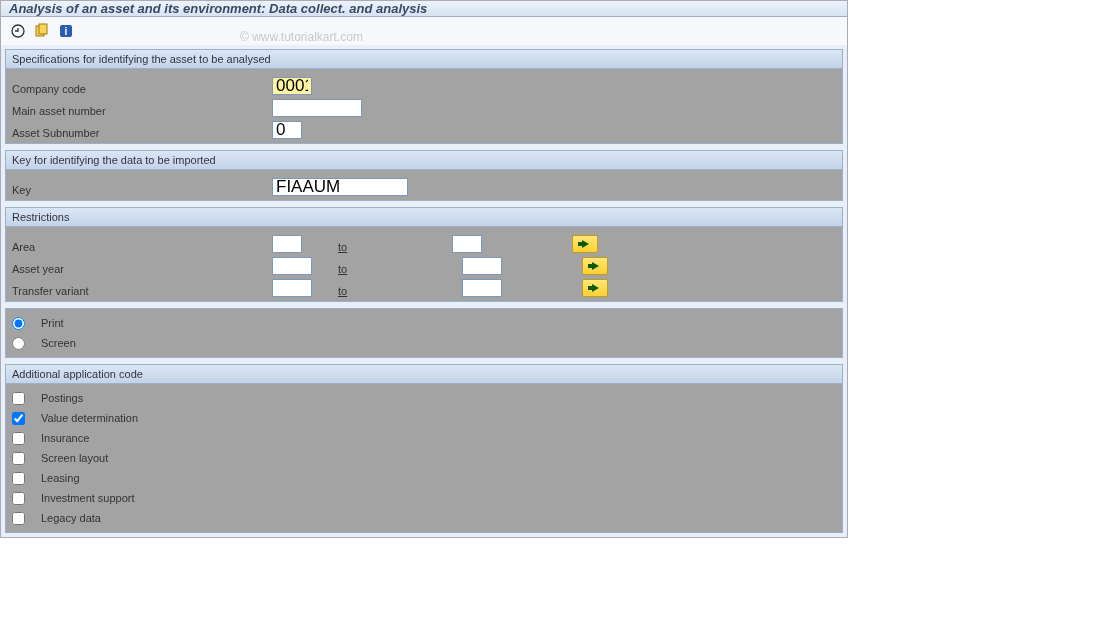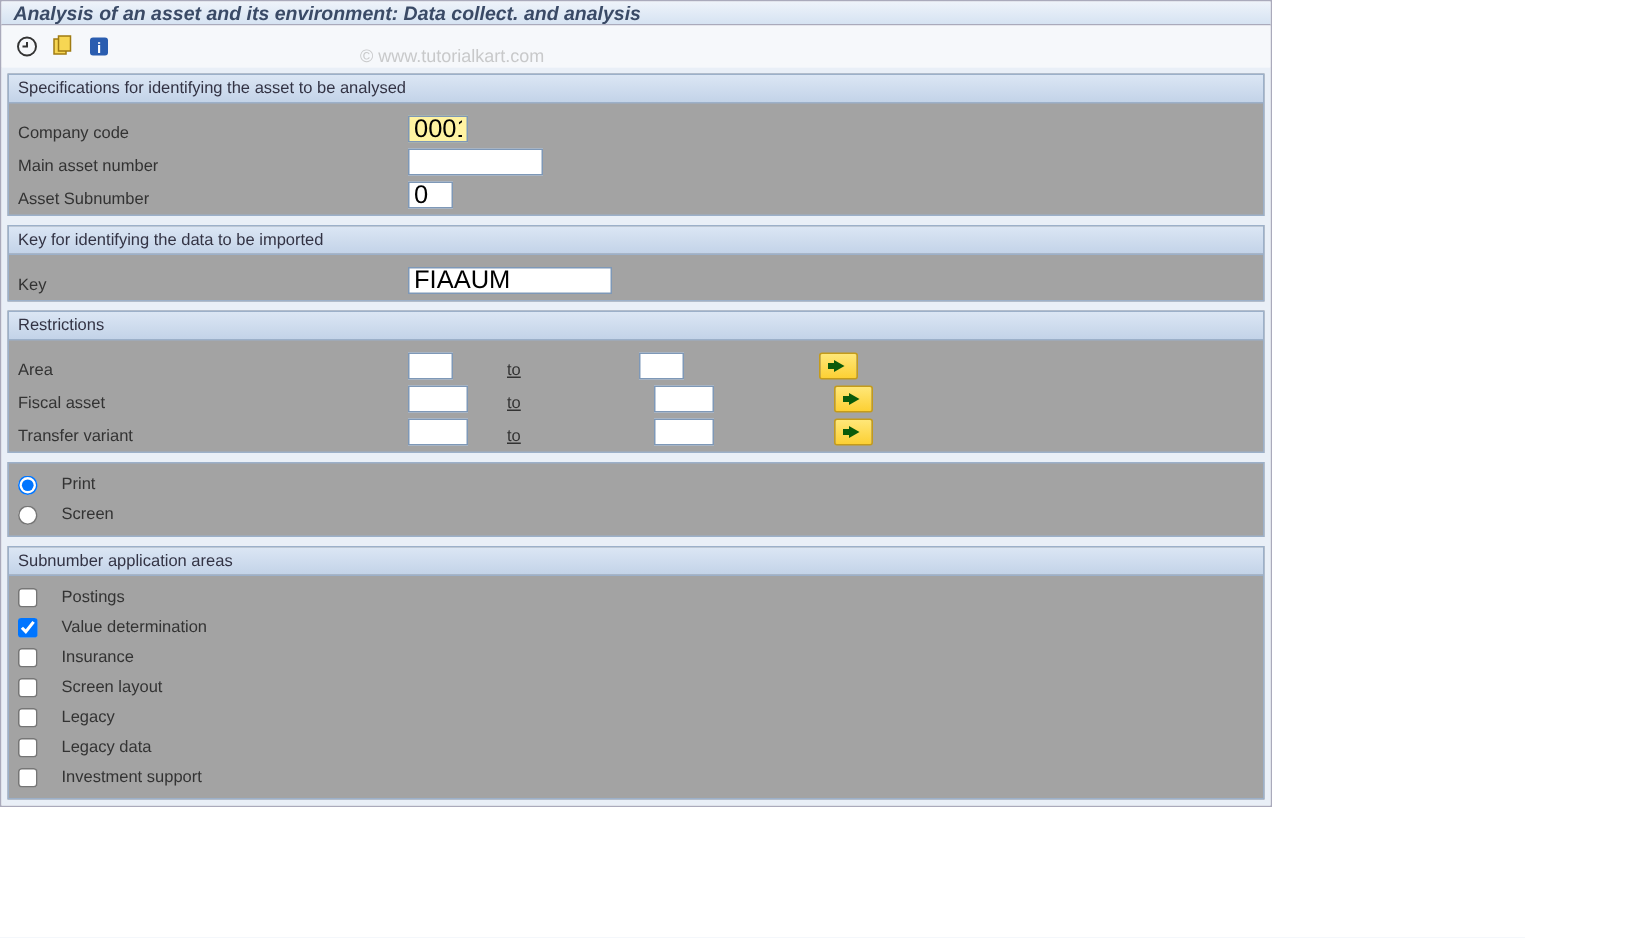--- a/index.html
+++ b/index.html
@@ -49,21 +49,21 @@
   .input {
     background: #fff; border: 1px solid #7e98b7;
     height: 18px; padding: 1px 3px;
     font-family: inherit; font-size: 17px;
   }
   .input.hl { background: #fff3a2; }
   .w30  { width: 30px; }
   .w40  { width: 40px; }
   .w90  { width: 90px; }
   .w150 { width: 136px; }
-  .to { width: 124px; text-align: left; padding-left: 36px; text-decoration: underline; }
+  .to { width: 150px; text-align: left; padding-left: 36px; text-decoration: underline; }
   .to-input-wrap { width: 120px; }
   .arrow-btn {
     width: 26px; height: 18px;
     background: linear-gradient(#ffe778,#fcd034);
     border: 1px solid #c49b1b;
     border-radius: 2px;
     display: inline-flex; align-items: center; justify-content: center;
     cursor: pointer;
   }
   .arrow-shape {
@@ -152,21 +152,21 @@
         <div class="row">
           <div class="label-narrow">Area</div>
           <input class="input w30" style="">
           <div class="to">to</div>
           <div class="to-input-wrap"><input class="input w30" style=""></div>
           <span class="arrow-btn">
                 <span class="arrow-shape"></span>
               </span>
         </div>
         <div class="row">
-          <div class="label-narrow">Fiscal asset</div>
+          <div class="label-narrow">Asset year</div>
           <input class="input w40" style="">
           <div class="to" style="padding-left:26px">to</div>
           <div class="to-input-wrap"><input class="input w40" style=""></div>
           <span class="arrow-btn">
                 <span class="arrow-shape"></span>
               </span>
         </div>
         <div class="row">
           <div class="label-narrow">Transfer variant</div>
           <input class="input w40" style="">
@@ -186,49 +186,49 @@
           <span>Print</span>
         </div>
         <div class="radio-row">
           <input type="radio" name="out" style="">
           <span>Screen</span>
         </div>
       </div>
     </div>
 
     <div class="group" style="margin-bottom:0">
-      <div class="group-head">Subnumber application areas</div>
+      <div class="group-head">Additional application code</div>
       <div class="group-body">
         <div class="check-row">
               <input type="checkbox" style="">
               <span>Postings</span>
             </div>
         <div class="check-row">
               <input type="checkbox" checked="" style="">
               <span>Value determination</span>
             </div>
         <div class="check-row">
               <input type="checkbox" style="">
               <span>Insurance</span>
             </div>
         <div class="check-row">
               <input type="checkbox" style="">
               <span>Screen layout</span>
             </div>
         <div class="check-row">
               <input type="checkbox" style="">
-              <span>Legacy</span>
+              <span>Leasing</span>
+            </div>
+        <div class="check-row">
+              <input type="checkbox" style="">
+              <span>Investment support</span>
             </div>
         <div class="check-row">
               <input type="checkbox" style="">
               <span>Legacy data</span>
-            </div>
-        <div class="check-row">
-              <input type="checkbox" style="">
-              <span>Investment support</span>
             </div>
       </div>
     </div>
 
   </div>
 </div>
 <div class="watermark">© www.tutorialkart.com</div>
 </div>
 
 </body></html>

